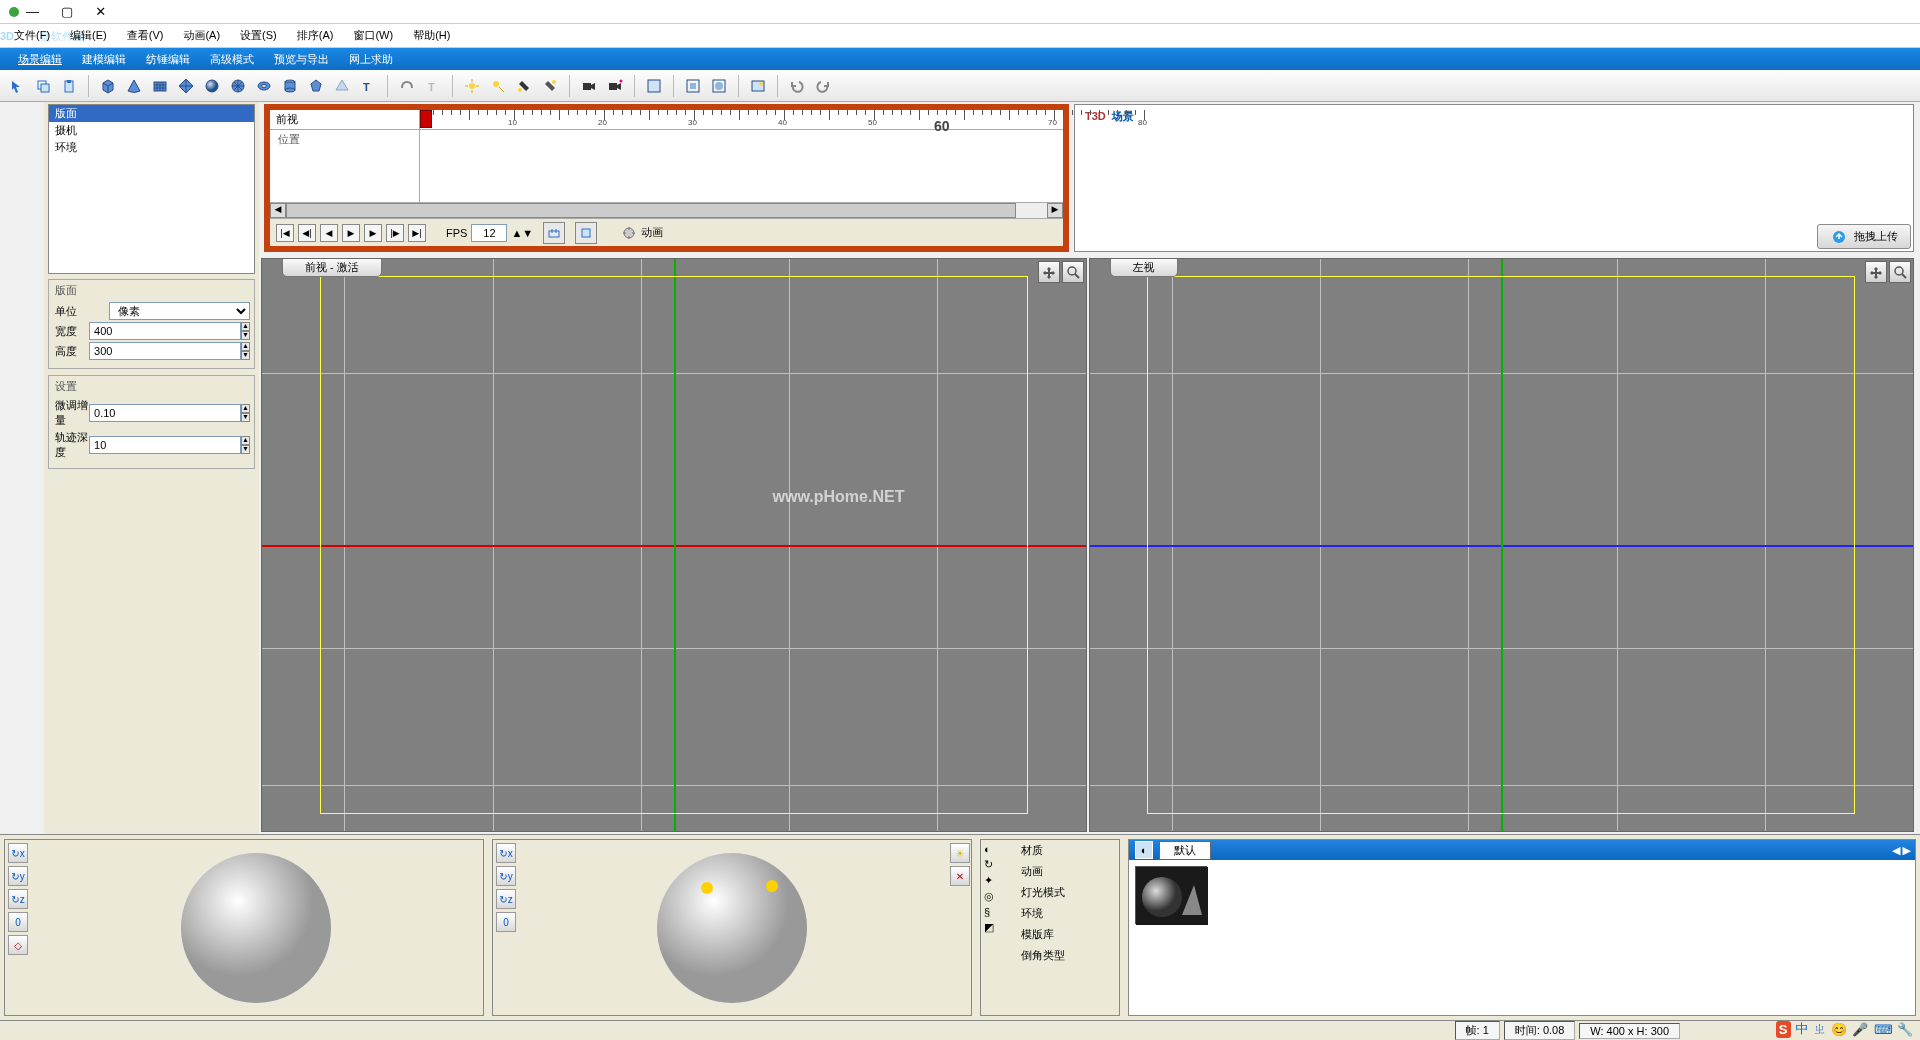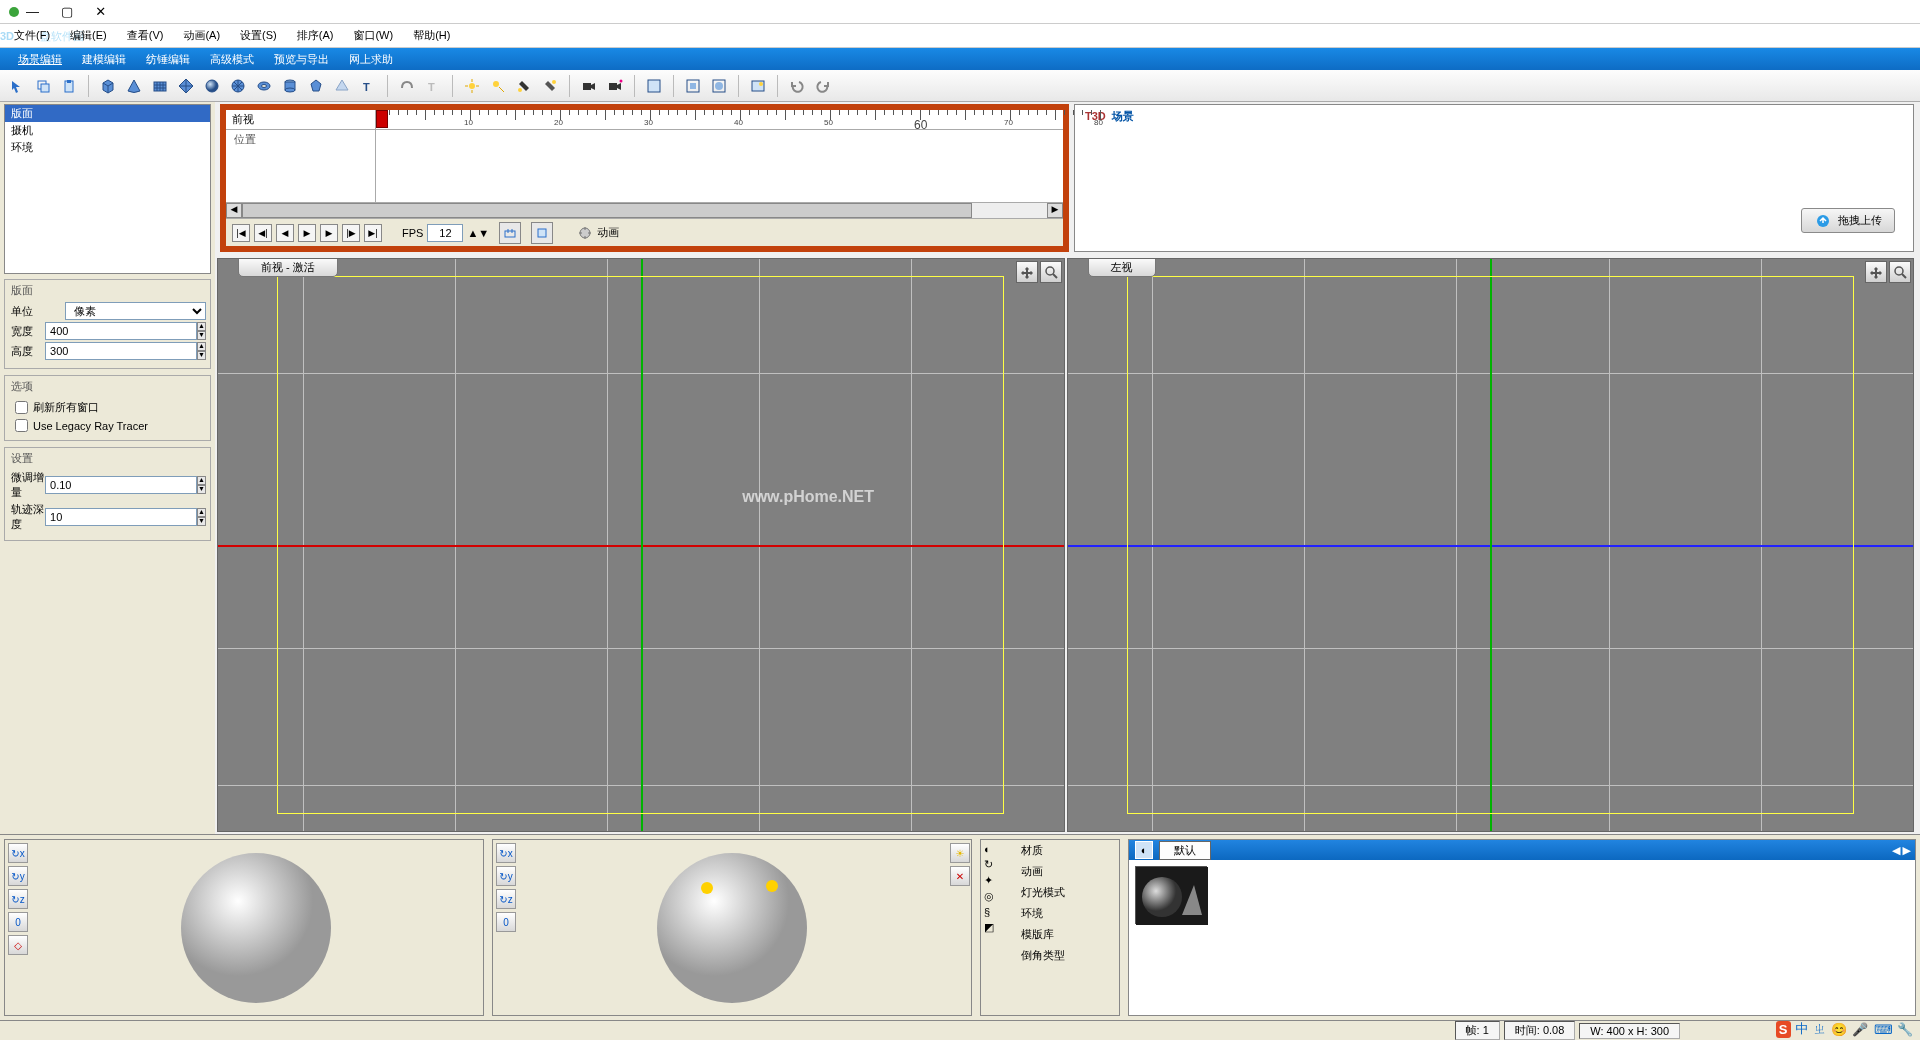--- a/index.html
+++ b/index.html
@@ -11,40 +11,40 @@
 .titlebar .winbtns span { cursor: pointer; font-size: 13px; }
 .menubar { height: 24px; background: #fff; display: flex; align-items: center; padding: 0 4px; border-bottom: 1px solid #ccc; position: relative; }
 .menubar .logo { position: absolute; left: 0; top: -4px; z-index: 2; opacity: 0.4; }
 .menubar .menuitem { margin: 0 6px; padding: 2px 4px; cursor: pointer; position: relative; z-index: 3; }
 .tabbar { height: 22px; background: linear-gradient(#1989e5, #0e6cc4); display: flex; align-items: center; color: #fff; padding: 0 8px; }
 .tabbar .tab { padding: 3px 10px; cursor: pointer; }
 .tabbar .tab.active { text-decoration: underline; }
 .toolbar { height: 32px; background: linear-gradient(#fdfdfd,#e8e8e8); border-bottom: 1px solid #aaa; display: flex; align-items: center; padding: 2px 6px; gap: 4px; }
 .toolbar .tbtn { width: 22px; height: 22px; border: 1px solid transparent; display: flex; align-items: center; justify-content: center; cursor: pointer; border-radius: 2px; }
 .toolbar .sep { width: 1px; height: 22px; background: #bbb; margin: 0 4px; }
-.main { flex: 1; display: flex; overflow: hidden; }
+.main { flex: 1; display: flex; overflow: hidden; padding-left: 44px; }
 .leftcol { width: 215px; display: flex; flex-direction: column; background: #ece9d8; }
 .listbox { height: 170px; background: #fff; border: 1px solid #888; margin: 2px 4px; overflow: auto; }
 .listbox .item { padding: 1px 6px; cursor: pointer; }
 .listbox .item.sel { background: #316ac5; color: #fff; }
 .propgroup { border: 1px solid #aaa; margin: 3px 4px; padding: 2px 4px 6px 4px; }
 .propgroup .ghead { font-size: 11px; color: #555; margin: 1px 0 4px 2px; }
 .proprow { display: flex; align-items: center; margin: 2px 0; }
 .proprow label { width: 56px; padding-left: 2px; }
 .proprow .sel, .proprow .inp { flex: 1; height: 18px; border: 1px solid #7f9db9; background: #fff; padding: 0 4px; }
 .proprow .spin { width: 14px; display: flex; flex-direction: column; margin-left: 0; }
 .proprow .spin span { height: 9px; border: 1px solid #888; background: #e8e8e8; font-size: 7px; text-align: center; line-height: 6px; cursor: pointer; }
 .chkrow { display: flex; align-items: center; padding: 2px 6px; gap: 5px; }
 .centercol { flex: 1; display: flex; flex-direction: column; overflow: hidden; }
 .timewrap { display: flex; }
 .timeline { flex: 1; margin: 2px 5px 2px 5px; border: 6px solid #c2410c; background: #ece9d8; }
 .scenepanel { width: 840px; margin: 2px 6px 2px 0; border: 1px solid #888; background: #fff; display: flex; flex-direction: column; }
 .scenepanel .shead { padding: 4px 10px; color: #0354a6; font-weight: bold; }
 .scenepanel .spacer { flex: 1; }
-.scenepanel .sbtn { align-self: flex-end; margin: 18px; padding: 4px 12px; background: linear-gradient(#f6f6f6,#d7d7d7); border: 1px solid #8a8a8a; border-radius: 3px; cursor: pointer; display: flex; align-items: center; gap: 6px; }
+.scenepanel .sbtn { align-self: flex-end; margin: 2px; padding: 4px 12px; background: linear-gradient(#f6f6f6,#d7d7d7); border: 1px solid #8a8a8a; border-radius: 3px; cursor: pointer; display: flex; align-items: center; gap: 6px; }
 .tlhead { display: flex; border-bottom: 1px solid #aaa; background: #fff; }
 .tlhead .lab { width: 150px; border-right: 1px solid #aaa; padding: 2px 6px; }
 .tlhead .ticks { flex: 1; position: relative; height: 18px; background: #fff; }
 .tlhead .ticks .block { position: absolute; left: 0; top: 0; width: 12px; height: 18px; background: #cc0000; border: 1px solid #700; }
 .tlhead .ticks .tick { position: absolute; top: 0; width: 1px; height: 6px; background: #555; }
 .tlbody { height: 72px; display: flex; background: #fff; }
 .tlbody .lab { width: 150px; border-right: 1px solid #aaa; padding: 2px 8px; color: #555; }
 .tlscroll { height: 16px; display: flex; background: #e8e8e8; border-top: 1px solid #aaa; }
 .tlscroll .sbtn { width: 16px; border: 1px solid #888; background: #ddd; text-align: center; font-size: 9px; cursor: pointer; }
 .tlscroll .thumb { width: 730px; border: 1px solid #888; background: #ccc; }
@@ -335,31 +335,20 @@
           </div>
       </div>
       <div class="proprow">
         <label>高度</label>
         <input class="inp" value="300" style="">
         <div class="spin">
             <span>▲</span>
             <span>▼</span>
           </div>
       </div>
-    </div>
-    <div class="propgroup">
-      <div class="ghead">选项</div>
-      <div class="chkrow">
-          <input type="checkbox" style="">
-          <span>刷新所有窗口</span>
-        </div>
-      <div class="chkrow">
-          <input type="checkbox" style="">
-          <span>Use Legacy Ray Tracer</span>
-        </div>
     </div>
     <div class="propgroup">
       <div class="ghead">设置</div>
       <div class="proprow">
         <label>微调增量</label>
         <div style="flex:1"></div>
         <input class="inp" style="flex: 0 0 50px;" value="0.10">
         <div class="spin">
             <span>▲</span>
             <span>▼</span>
@@ -442,21 +431,21 @@
               <div class="tick" style="left: 463px; height: 5px;"></div>
               <div class="tick" style="left: 472px; height: 5px;"></div>
               <div class="tick" style="left: 481px; height: 5px;"></div>
               <div class="tick" style="left: 490px; height: 5px;"></div>
               <div class="tick" style="left: 499px; height: 10px;"></div>
               <div class="tick" style="left: 508px; height: 5px;"></div>
               <div class="tick" style="left: 517px; height: 5px;"></div>
               <div class="tick" style="left: 526px; height: 5px;"></div>
               <div class="tick" style="left: 535px; height: 5px;"></div>
               <div class="tick" style="left: 544px; height: 10px;"></div>
-              <div style="position: absolute; font-size: 12px; top: 8px; left: 538px; color: rgb(68, 68, 68);">60</div>
+              <div style="position: absolute; font-size: 14px; top: 8px; left: 514px; color: rgb(68, 68, 68); font-weight: bold;">60</div>
               <div class="tick" style="left: 553px; height: 5px;"></div>
               <div class="tick" style="left: 562px; height: 5px;"></div>
               <div class="tick" style="left: 571px; height: 5px;"></div>
               <div class="tick" style="left: 580px; height: 5px;"></div>
               <div class="tick" style="left: 589px; height: 10px;"></div>
               <div class="tick" style="left: 598px; height: 5px;"></div>
               <div class="tick" style="left: 607px; height: 5px;"></div>
               <div class="tick" style="left: 616px; height: 5px;"></div>
               <div class="tick" style="left: 625px; height: 5px;"></div>
               <div class="tick" style="left: 634px; height: 10px;"></div>

